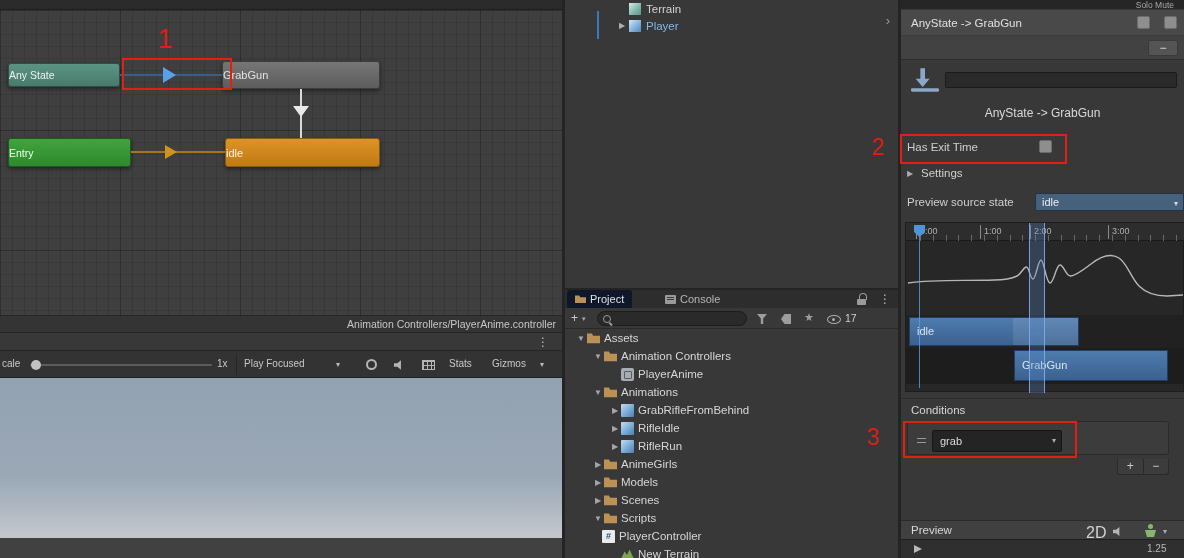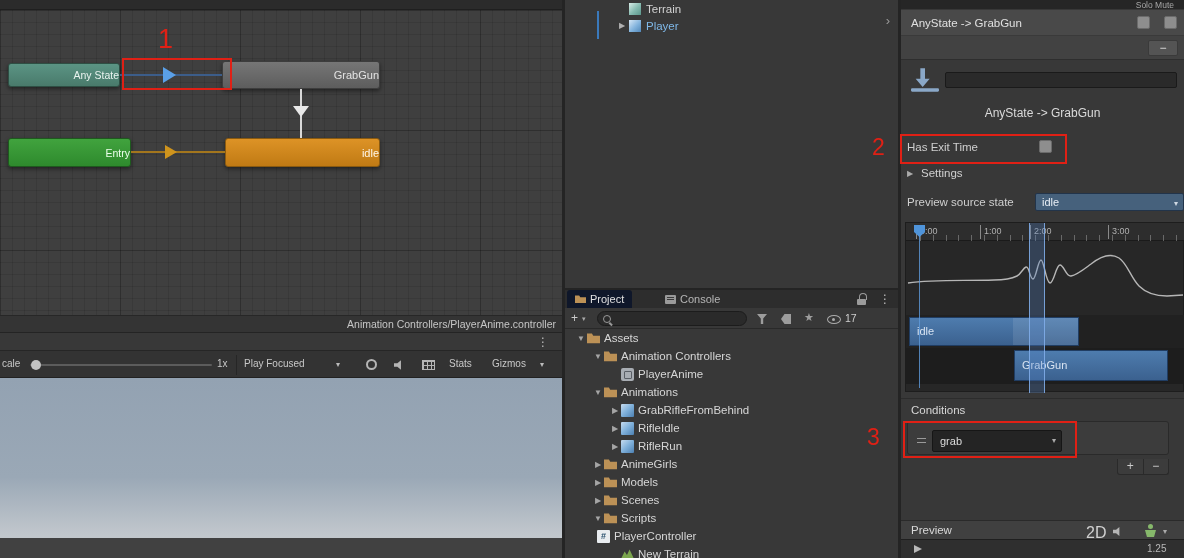--- a/index.html
+++ b/index.html
@@ -8,21 +8,21 @@
         font-family:"Liberation Sans","DejaVu Sans",sans-serif;color:#ccc;font-size:11px}
 
   
   #graph-top{position:absolute;left:0;top:0;width:562px;height:10px;background:#2b2b2b;border-bottom:1px solid #1f1f1f}
   #graph{position:absolute;left:0;top:10px;width:562px;height:305px;background-color:#3f3f3f;
     background-image:linear-gradient(rgba(0,0,0,.10) 1px,transparent 1px),
       linear-gradient(90deg,rgba(0,0,0,.10) 1px,transparent 1px),
       linear-gradient(rgba(0,0,0,.18) 1px,transparent 1px),
       linear-gradient(90deg,rgba(0,0,0,.18) 1px,transparent 1px);
     background-size:12px 12px,12px 12px,120px 120px,120px 120px}
-  .node{position:absolute;border-radius:3px;display:flex;align-items:center;justify-content:flex-end;
+  .node{position:absolute;border-radius:3px;display:flex;align-items:center;justify-content:flex-start;
         font-size:11px;box-shadow:0 2px 4px rgba(0,0,0,.45)}
   .n-any{left:8px;top:53px;width:112px;height:24px;background:linear-gradient(#5b9484,#497a6b);border:1px solid #2e4f44;color:#e9f3ef;font-size:10.5px}
   .n-grab{left:222px;top:51px;width:158px;height:28px;background:linear-gradient(#767676,#5d5d5d);border:1px solid #3d3d3d;color:#e2e2e2}
   .n-entry{left:8px;top:128px;width:123px;height:29px;background:linear-gradient(#41a33e,#2e8a2d);border:1px solid #1e5a1e;color:#ecffec;font-size:10.5px}
   .n-idle{left:225px;top:128px;width:155px;height:29px;background:linear-gradient(#dd9326,#c07a14);border:1px solid #8a5a10;color:#fff6e8}
   .t-line1{position:absolute;left:120px;top:64px;width:102px;height:2px;background:#3c5d89}
   .t-arrow1{position:absolute;left:163px;top:57px;width:0;height:0;border-left:13px solid #5aa0e8;border-top:8px solid transparent;border-bottom:8px solid transparent}
   .t-linew{position:absolute;left:300px;top:79px;width:2px;height:49px;background:#d9d9d9}
   .t-arroww{position:absolute;left:293px;top:96px;width:0;height:0;border-top:11px solid #e9e9e9;border-left:8px solid transparent;border-right:8px solid transparent}
   .t-line2{position:absolute;left:131px;top:141px;width:94px;height:2px;background:#a3761d}
@@ -326,21 +326,21 @@
         <div class="t-row" style="padding-left: 27px;">
           <span class="t-arrow">▶</span>
           <span class="t-icon icon-folder"></span>
           <span class="t-label">Scenes</span>
         </div>
         <div class="t-row" style="padding-left: 27px;">
           <span class="t-arrow">▼</span>
           <span class="t-icon icon-folder"></span>
           <span class="t-label">Scripts</span>
         </div>
-        <div class="t-row" style="padding-left: 20px;">
+        <div class="t-row" style="padding-left: 25px;">
           <span class="t-arrow"></span>
           <span class="t-icon icon-script"></span>
           <span class="t-label">PlayerController</span>
         </div>
         <div class="t-row" style="padding-left: 44px;">
           <span class="t-arrow"></span>
           <span class="t-icon icon-terrain"></span>
           <span class="t-label">New Terrain</span>
         </div>
       </div>

